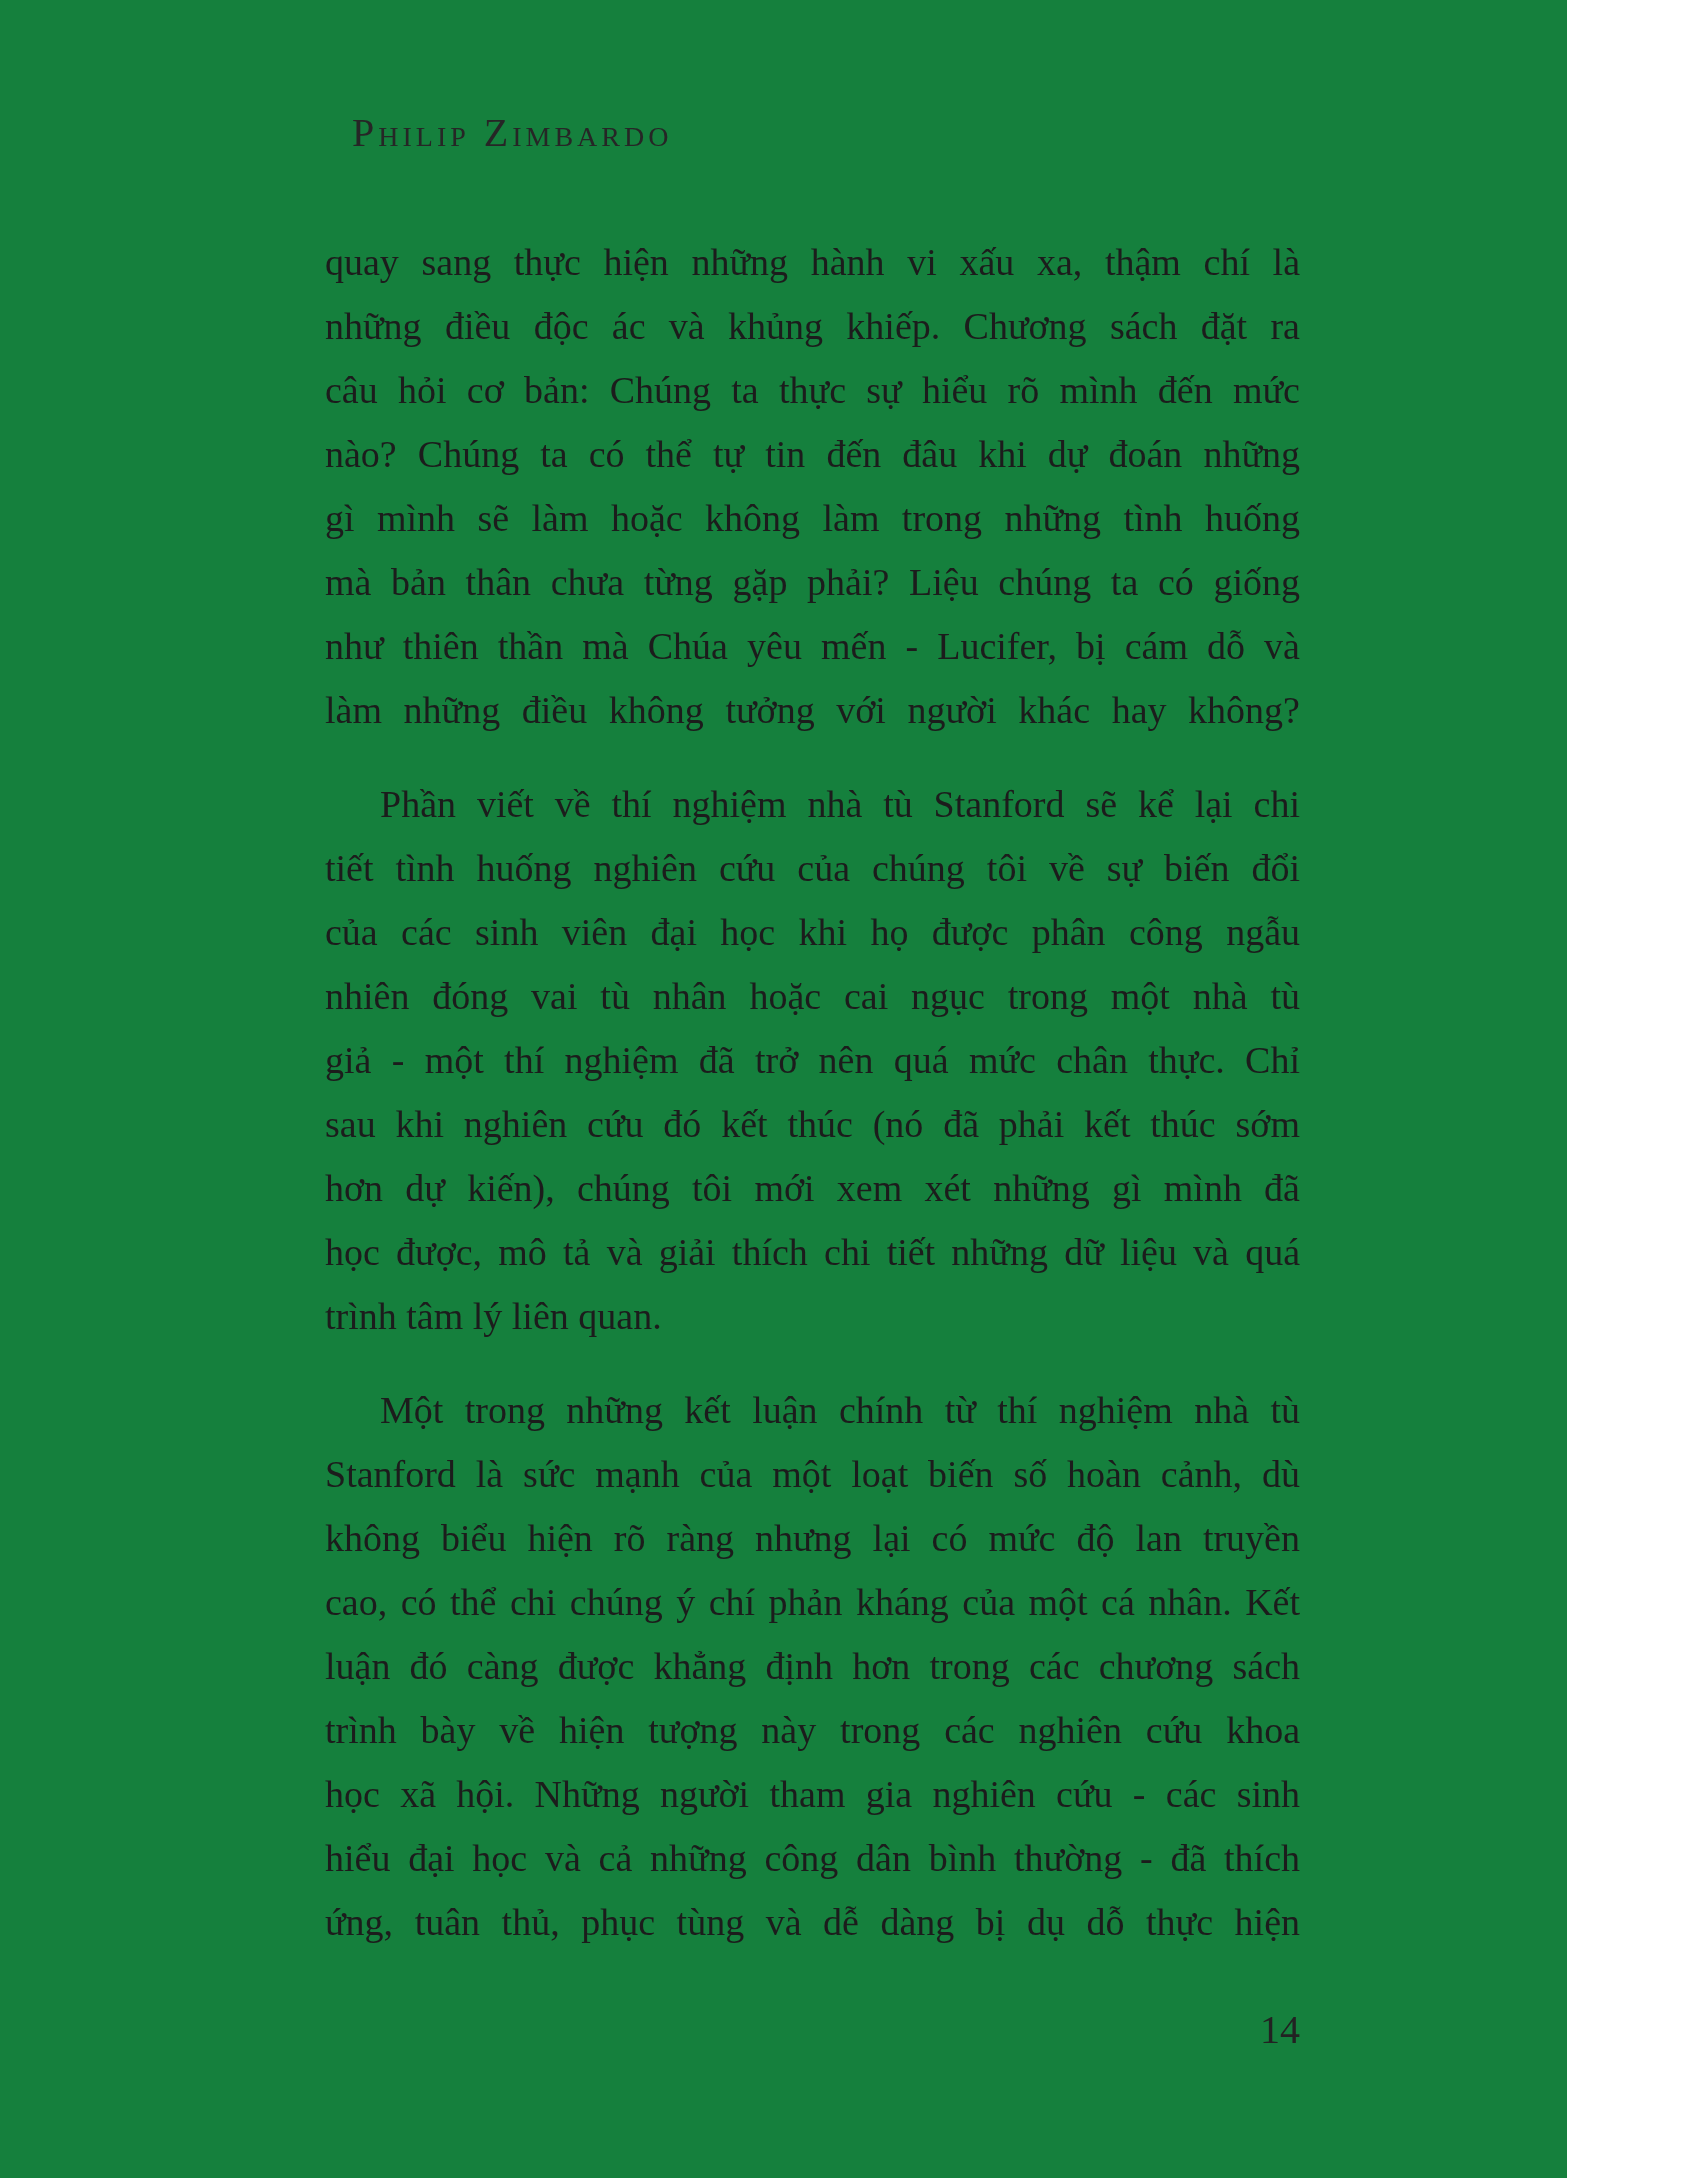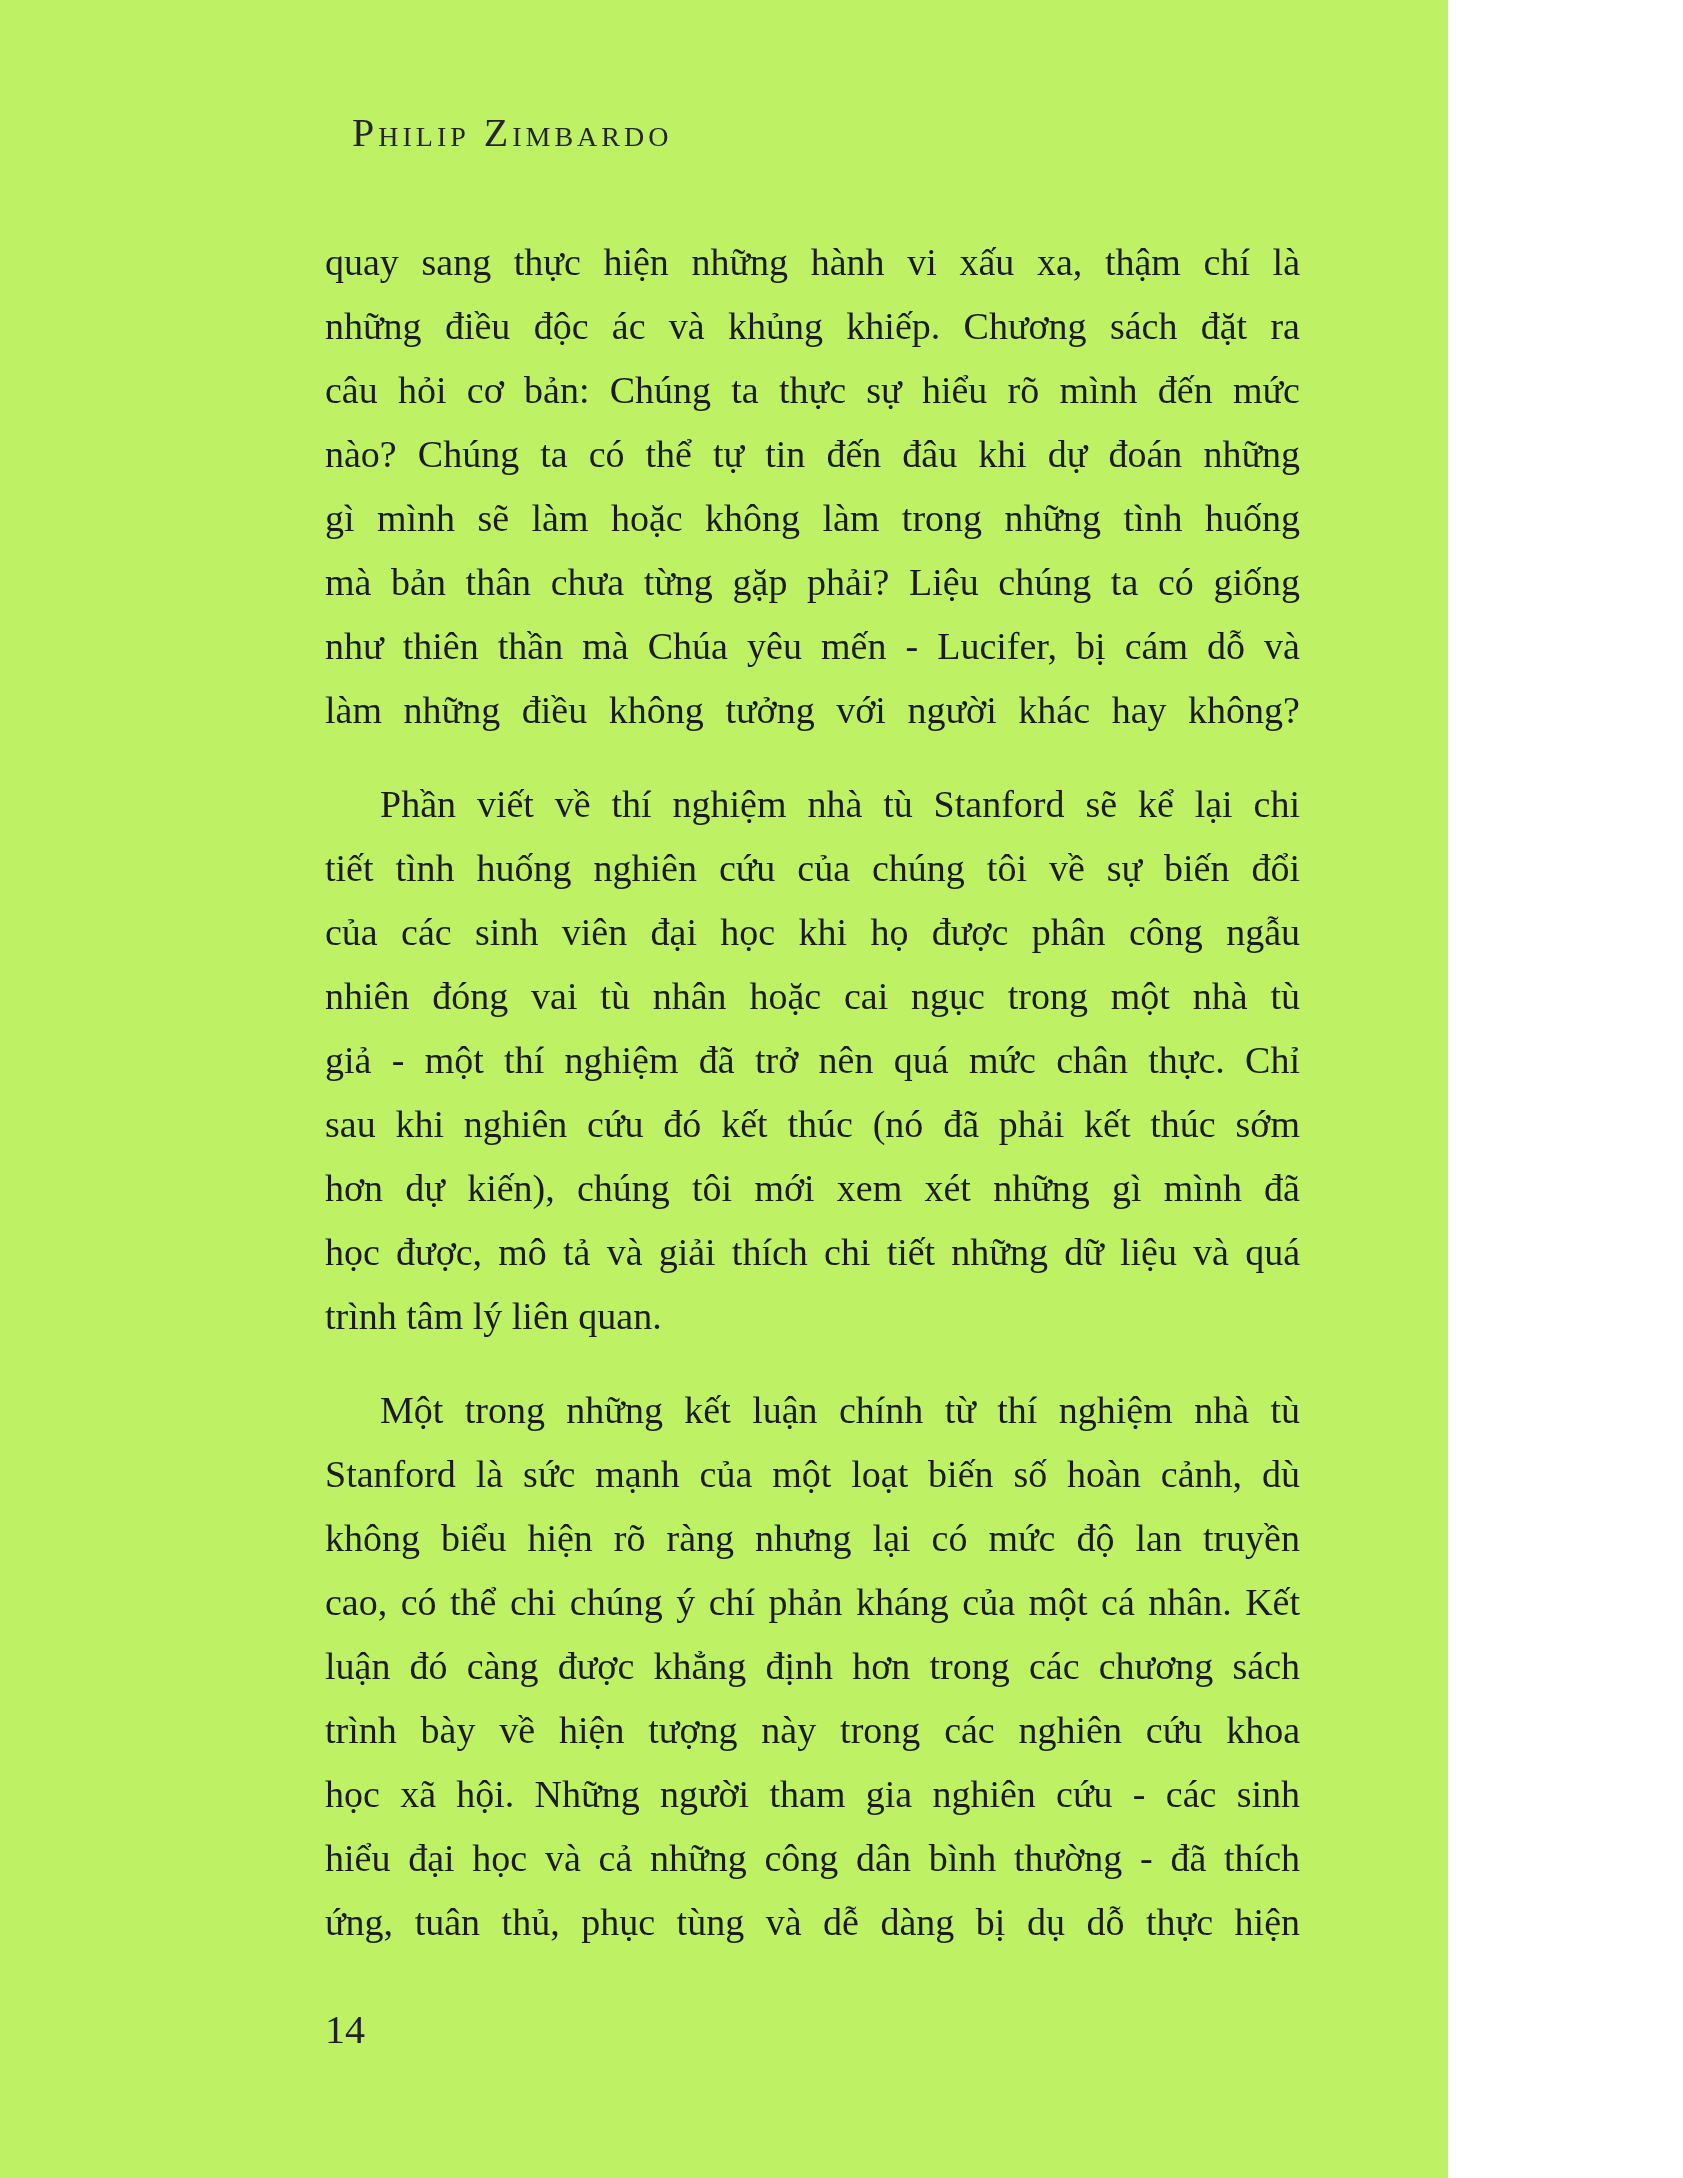--- a/index.html
+++ b/index.html
@@ -2,23 +2,23 @@
 <html><head>
 <meta charset="utf-8">
 <style>
   html, body {
     margin: 0;
     padding: 0;
     background: #ffffff;
   }
   .page {
     position: relative;
-    width: 1448px;
+    width: 1567px;
     height: 2178px;
-    background: #bef264;
+    background: #15803d;
     font-family: "Liberation Serif", "DejaVu Serif", serif;
     color: #1c1c1c;
     overflow: hidden;
   }
   .running-header {
     position: absolute;
     left: 352px;
     top: 109px;
     font-variant: small-caps;
     font-size: 40px;
@@ -51,21 +51,21 @@
     padding-left: 55px;
   }
   .line.para-end {
     text-align-last: left;
   }
   .page-number {
     position: absolute;
     left: 325px;
     top: 2006px;
     width: 975px;
-    text-align: left;
+    text-align: right;
     font-size: 40px;
     color: #222222;
   }
 </style>
 </head>
 <body>
 
 <div class="page">
 
   <div class="running-header">Philip Zimbardo</div>

